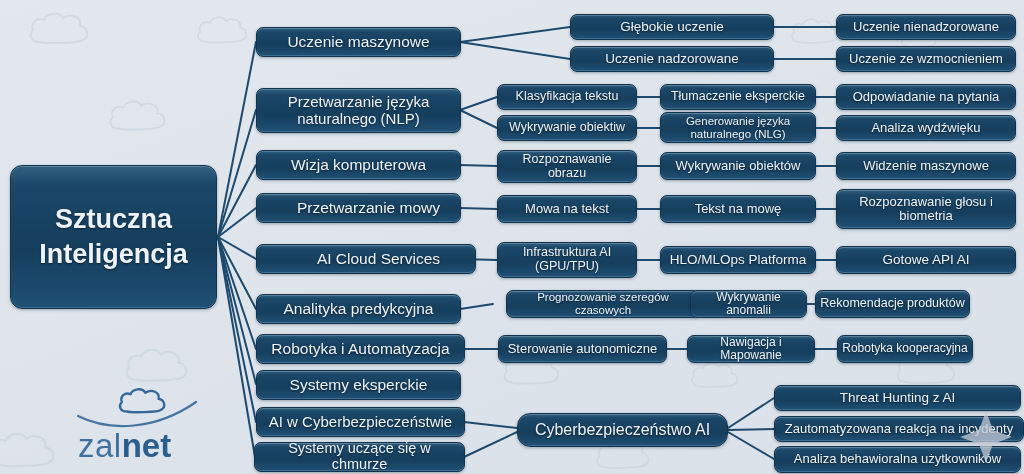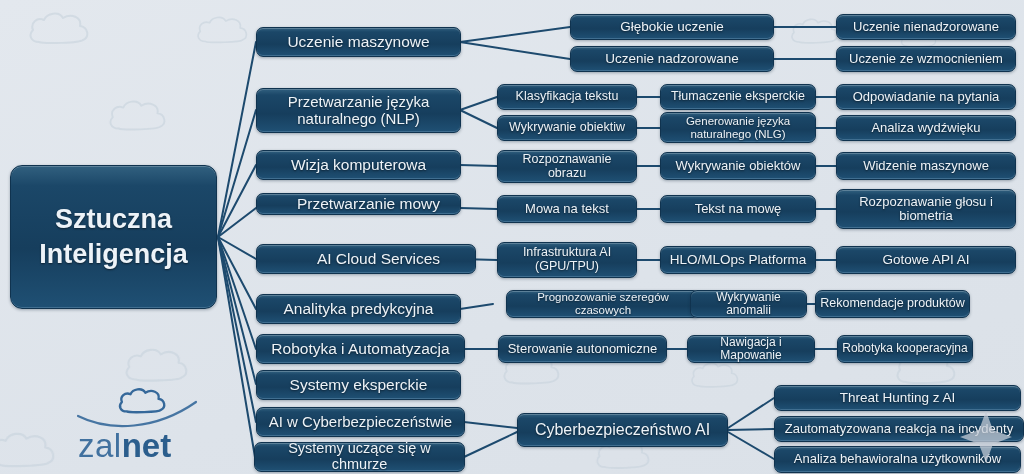--- a/index.html
+++ b/index.html
@@ -12,21 +12,21 @@
         box-shadow:inset 0 1px 0 rgba(255,255,255,.22), inset 0 -1px 0 rgba(150,190,220,.28), 0 1px 3px rgba(20,40,60,.35);
         text-shadow:0 1px 2px rgba(0,0,0,.5);
         line-height:1.1;padding:1px 4px;box-sizing:border-box;}
   .main{font-size:27px;font-weight:bold;border-radius:12px;line-height:1.3;}
   .lvl1{font-size:15.5px;}
   .lvl2{font-size:13px;}
   .fs11{font-size:11.5px;}
   .fs12{font-size:12px;}
   .fs125{font-size:12.5px;}
   .fs135{font-size:13.5px;}
-  .fs16{font-size:16px;font-weight:bold;}
+  .fs16{font-size:16px;font-weight:bold;border-radius:13px;}
   .logo{position:absolute;left:70px;top:386px;width:136px;height:84px;}
   .logo-text{position:absolute;left:8px;bottom:8px;font-size:33px;letter-spacing:.5px;color:#41719f;line-height:1;}
   .logo-text .net{font-weight:bold;color:#2b5e8d;letter-spacing:0;}
 </style>
 </head>
 <body>
 
 <div class="stage">
 
   <svg class="layer" viewBox="0 0 1024 474" aria-hidden="true">
@@ -101,21 +101,21 @@
       <line x1="728" y1="430" x2="774" y2="429"></line>
       <line x1="728" y1="432" x2="774" y2="459"></line>
     </g>
   </svg>
 
   <div class="node main" style="left:10px;top:165px;width:207px;height:144px;">Sztuczna Inteligencja</div>
 
   <div class="node lvl1" style="left:256px;top:27px;width:205px;height:30px;">Uczenie maszynowe</div>
   <div class="node lvl1" style="left:256px;top:88px;width:205px;height:45px;font-size:15px;">Przetwarzanie języka naturalnego (NLP)</div>
   <div class="node lvl1" style="left:256px;top:150px;width:205px;height:30px;">Wizja komputerowa</div>
-  <div class="node lvl1" style="left:256px;top:193px;width:205px;height:22px;padding-left:24px;">Przetwarzanie mowy</div>
+  <div class="node lvl1" style="left:256px;top:193px;width:205px;height:30px;padding-left:24px;">Przetwarzanie mowy</div>
   <div class="node lvl1" style="left:256px;top:244px;width:220px;height:30px;padding-left:29px;">AI Cloud Services</div>
   <div class="node lvl1" style="left:256px;top:294px;width:205px;height:30px;">Analityka predykcyjna</div>
   <div class="node lvl1" style="left:256px;top:334px;width:209px;height:30px;">Robotyka i Automatyzacja</div>
   <div class="node lvl1" style="left:256px;top:370px;width:205px;height:30px;">Systemy eksperckie</div>
   <div class="node lvl1" style="left:256px;top:407px;width:209px;height:30px;font-size:15px;">AI w Cyberbezpieczeństwie</div>
   <div class="node lvl1" style="left:254px;top:442px;width:211px;height:30px;font-size:14.5px;">Systemy uczące się w chmurze</div>
 
   <div class="node lvl2 fs135" style="left:570px;top:14px;width:204px;height:26px;">Głębokie uczenie</div>
   <div class="node lvl2 fs135" style="left:570px;top:46px;width:204px;height:26px;">Uczenie nadzorowane</div>
   <div class="node lvl2" style="left:836px;top:14px;width:180px;height:26px;">Uczenie nienadzorowane</div>

